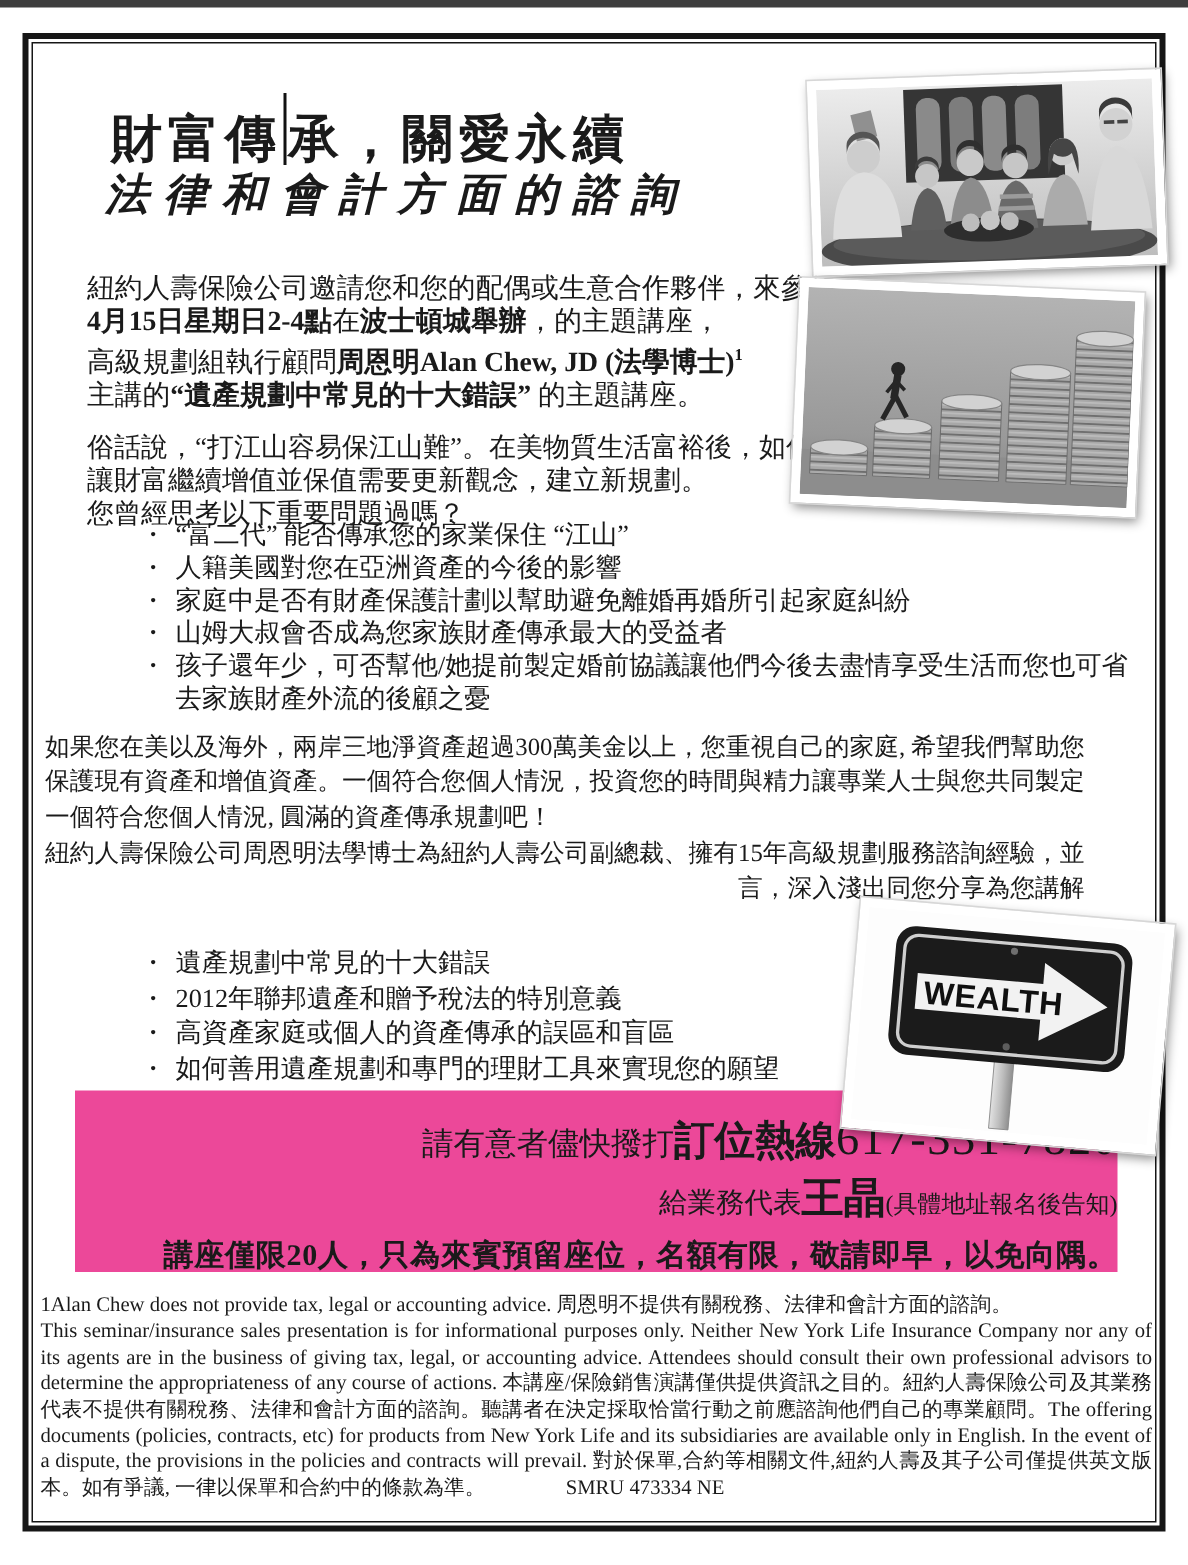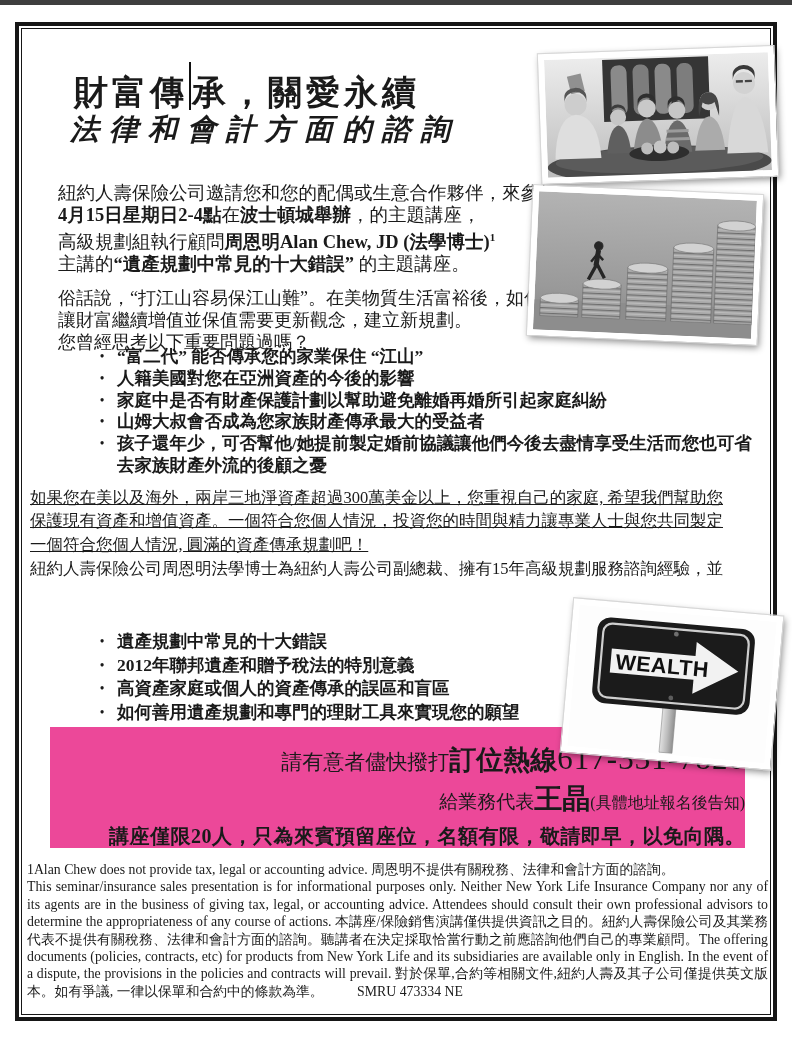--- a/index.html
+++ b/index.html
@@ -15,41 +15,41 @@
   .title-block{position:absolute;left:58px;top:46px;white-space:nowrap;z-index:3;}
   .main-title{margin:16px;font-size:34px;font-weight:bold;letter-spacing:4px;line-height:1.2;font-family:Liberation Serif, serif;}
   .title-divider{display:inline-block;width:0;border-left:2px solid #111;height:48px;vertical-align:-6px;margin:0 1px;}
   .subtitle{position:absolute;left:70px;top:110px;font-size:29px;font-style:italic;font-weight:bold;letter-spacing:10px;white-space:nowrap;z-index:3;}
 
   .textblock{position:absolute;white-space:nowrap;}
   .intro{left:58px;top:183px;font-size:18.5px;line-height:21.8px;}
   .intro .b,.b{font-weight:bold;}
   .intro sup{font-size:11px;font-weight:bold;}
   .proverb{left:58px;top:287px;font-size:18px;line-height:22px;}
-  .action{left:30px;top:486px;font-size:16.5px;line-height:23.4px;text-decoration:underline;}
+  .action{left:30px;top:486px;font-size:16.5px;line-height:23.4px;}
   .speaker{left:30px;top:557px;font-size:16.5px;line-height:23.4px;text-align:right;}
 
-  ul.dotlist{position:absolute;margin:0;padding:0;list-style:none;font-weight:bold;}
+  ul.dotlist{position:absolute;margin:0;padding:0;list-style:none;}
   ul.dotlist li{padding-left:17px;text-indent:-17px;}
   ul.dotlist li::before{content:"•";display:inline-block;width:17px;text-indent:0;font-size:12px;vertical-align:2px;}
   .questions{left:100px;top:346px;width:665px;font-size:17.5px;line-height:21.8px;}
   .topics{left:100px;top:630px;width:560px;font-size:17.5px;line-height:23.5px;}
 
   .cta-box{position:absolute;left:50px;top:727px;width:695px;height:121px;background:#ec4899;text-align:right;z-index:1;}
   .cta-line1{margin-top:14px;font-size:21px;white-space:nowrap;}
   .cta-hotline{font-weight:bold;font-size:27px;}
   .cta-phone{font-size:31px;letter-spacing:1px;}
   .cta-line2{margin-top:2px;font-size:19px;white-space:nowrap;}
   .cta-rep{font-size:28px;font-weight:bold;}
   .cta-note{font-size:16px;}
   .cta-line3{margin-top:5px;font-size:20px;font-weight:bold;letter-spacing:0.5px;white-space:nowrap;}
 
   .footer{position:absolute;left:27px;top:861px;width:741px;font-size:13.8px;line-height:17.4px;}
   .footer .disclaimer{text-align:justify;}
-  .footer .smru{display:inline-block;margin-left:30px;white-space:nowrap;}
+  .footer .smru{display:inline-block;margin-left:50px;white-space:nowrap;}
 
   .photo{position:absolute;background:#fff;padding:6px;box-shadow:2px 3px 7px rgba(0,0,0,.45);outline:1px solid #d7d7d7;z-index:2;}
   .photo svg{display:block;}
   .photo-family{left:540px;top:50px;transform:rotate(-2deg);}
   .photo-coins{left:530px;top:190px;transform:rotate(2.5deg);}
   .photo-wealth{left:567px;top:607px;transform:rotate(5deg);}
 </style>
 </head>
 <body>
 
@@ -88,20 +88,21 @@
   </ul>
 
 <div class="textblock action">
     <div>如果您在美以及海外，兩岸三地淨資產超過300萬美金以上，您重視自己的家庭, 希望我們幫助您</div>
     <div>保護現有資產和增值資產。一個符合您個人情況，投資您的時間與精力讓專業人士與您共同製定</div>
     <div>一個符合您個人情況, 圓滿的資產傳承規劃吧！</div>
   </div>
 
 <div class="textblock speaker">
     <div>紐約人壽保險公司周恩明法學博士為紐約人壽公司副總裁、擁有15年高級規劃服務諮詢經驗，並</div>
+    <div>言，深入淺出同您分享為您講解</div>
   </div>
 
 <ul class="dotlist topics">
     <li>遺產規劃中常見的十大錯誤</li>
     <li>2012年聯邦遺產和贈予稅法的特別意義</li>
     <li>高資產家庭或個人的資產傳承的誤區和盲區</li>
     <li>如何善用遺產規劃和專門的理財工具來實現您的願望</li>
   </ul>
 
 <div class="cta-box">

